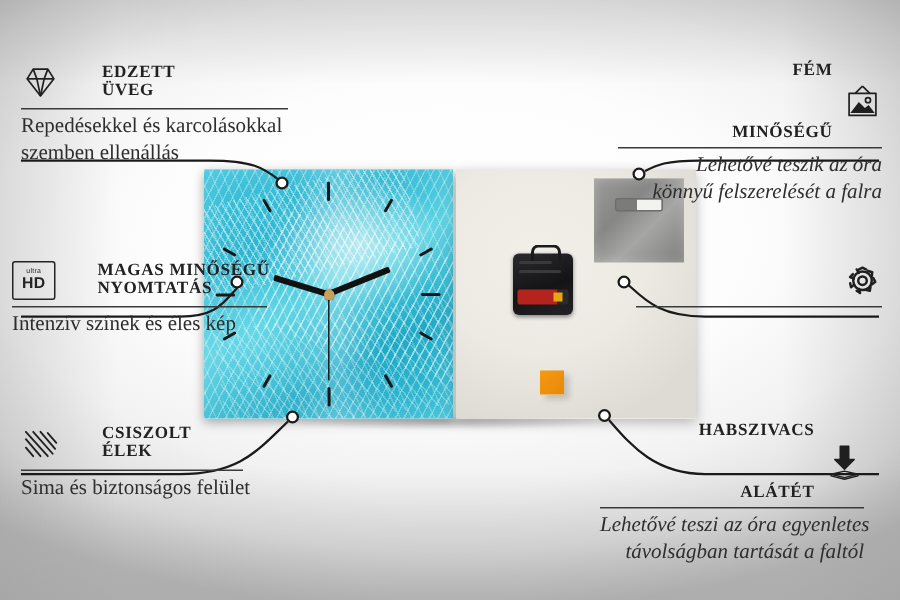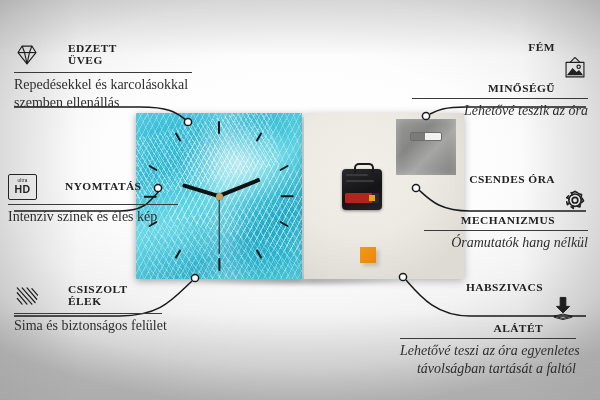--- a/index.html
+++ b/index.html
@@ -254,20 +254,21 @@
     </div>
   </div>
 
   <div class="feat left" id="f-print">
     <div class="head">
       <div class="hdbox">
         <span class="u">ultra</span>
         <span class="h">HD</span>
       </div>
       <div class="titles">
+        <span class="t1">MAGAS MINŐSÉGŰ</span>
         <span class="t2">NYOMTATÁS</span>
       </div>
     </div>
     <div class="rule"></div>
     <div class="desc">
       <div>Intenzív színek és éles kép</div>
     </div>
   </div>
 
   <div class="feat left" id="f-edge">
@@ -305,48 +306,42 @@
             <path d="M16,3 L22,9"></path>
           <rect x="5" y="9" width="22" height="18"></rect>
           <circle cx="20.5" cy="14.5" r="2.1"></circle>
           <path d="M6,25 L13,16 L18,21 L21,18.5 L26,25 Z" fill="#1f1f1f" stroke="none"></path>
         </g>
       </svg>
     </div>
     <div class="rule"></div>
     <div class="desc">
       <div>Lehetővé teszik az óra</div>
+      <div>könnyű felszerelését a falra</div>
     </div>
   </div>
 
   <div class="feat right" id="f-mech">
     <div class="head">
-      <div class="titles">
-        <span class="t1">CSENDES ÓRA</span>
-        <span class="t2">MECHANIZMUS</span>
-      </div>
       <svg class="ico" viewBox="0 0 32 32">
         <g fill="none" stroke="#1f1f1f" stroke-width="2" stroke-linecap="round" stroke-linejoin="round">
           <path d="M16,5.5 L12.8,7.0 M16,5.5 L19.2,7.0
                    M24.0,9.2 L23.6,12.6 M24.0,9.2 L20.7,8.2
                    M26.5,17.0 L23.8,19.2 M26.5,17.0 L24.9,14.0
                    M22.0,24.5 L18.7,23.6 M22.0,24.5 L22.6,21.2
                    M14.0,26.3 L13.3,23.0 M14.0,26.3 L11.2,24.4
                    M6.6,21.6 L9.2,19.4 M6.6,21.6 L5.9,18.3
                    M5.8,13.2 L8.9,14.5 M5.8,13.2 L8.1,10.8
                    M11.2,6.9 L12.9,9.8"></path>
           <circle cx="16" cy="16.2" r="7.6"></circle>
           <circle cx="16" cy="16.2" r="3.5"></circle>
         </g>
       </svg>
     </div>
     <div class="rule"></div>
-    <div class="desc">
-      <div>Óramutatók hang nélkül</div>
-    </div>
   </div>
 
   <div class="feat right" id="f-foam">
     <div class="head">
       <div class="titles">
         <span class="t1">HABSZIVACS</span>
         <span class="t2">ALÁTÉT</span>
       </div>
       <svg class="ico" viewBox="0 0 32 32">
         <g fill="#1f1f1f" stroke="#1f1f1f" stroke-width="1.2" stroke-linejoin="round">

